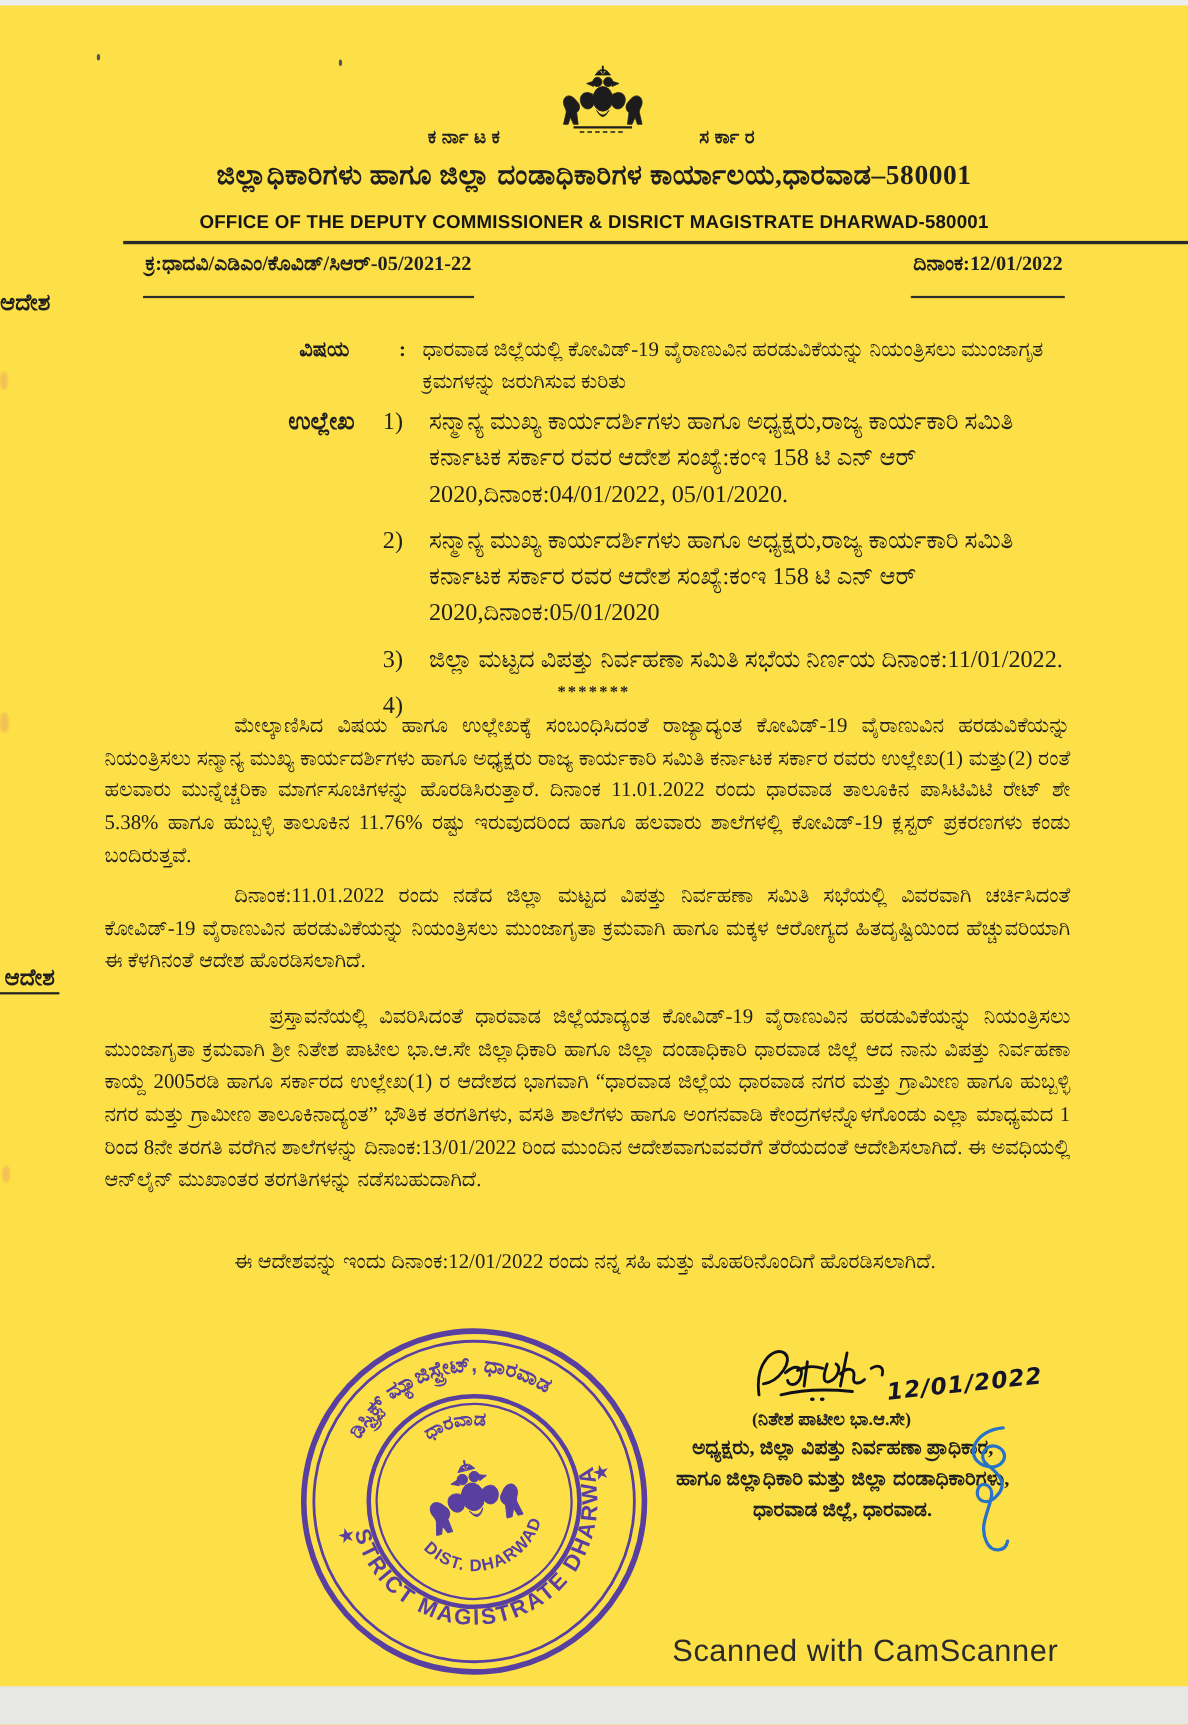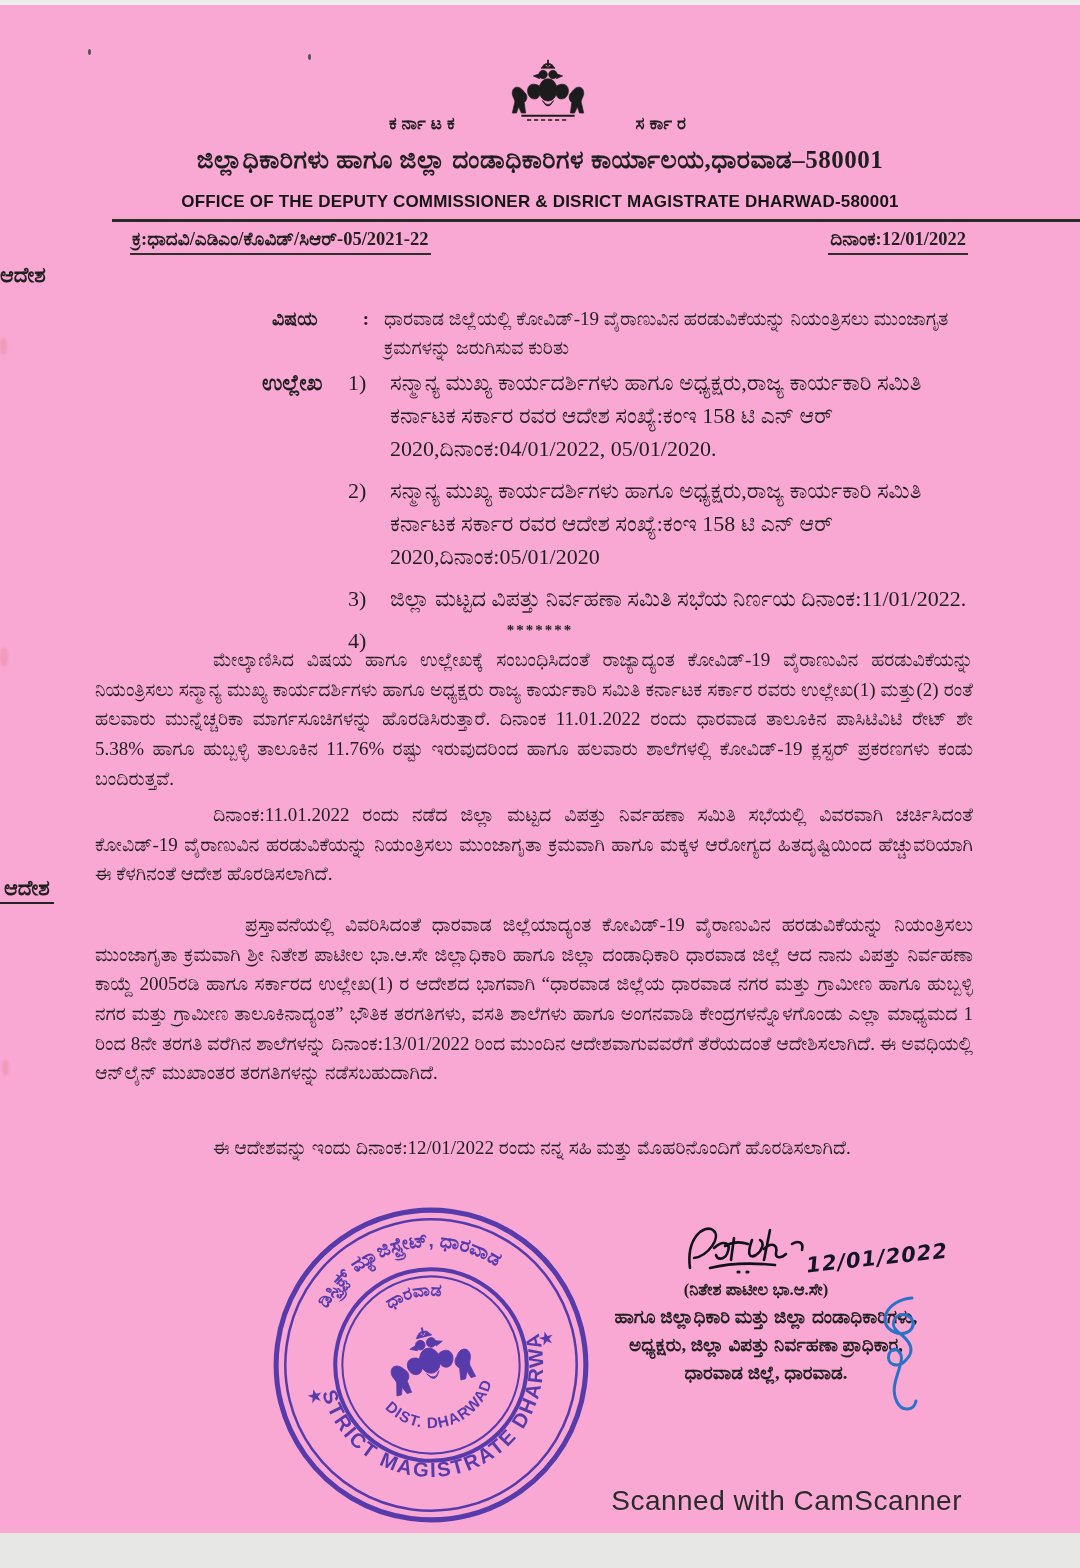--- a/index.html
+++ b/index.html
@@ -1,32 +1,32 @@
 <!DOCTYPE html>
 <html><head>
 <meta charset="utf-8">
 <style>
   html,body{margin:0;padding:0;background:#c9c9c9;}
   .page{
     position:relative;width:1080px;height:1568px;margin:0 auto;
-    background:#f9a8d4;overflow:hidden;
+    background:#fde047;overflow:hidden;
     font-family:"Liberation Serif",serif;color:#1f1f1f;
   }
   .top-strip{position:absolute;top:0;left:0;width:100%;height:5px;background:#ededeb;}
   .speck{position:absolute;background:#555;border-radius:50%;}
   .red-mark{position:absolute;background:rgba(224,120,120,.28);border-radius:40%;filter:blur(1px);}
 
   
   .emblem-row{position:absolute;top:52px;left:0;width:100%;display:flex;justify-content:center;align-items:flex-end;gap:46px;}
   .emblem-label{font-size:17px;font-weight:bold;letter-spacing:5px;padding-bottom:2px;}
   .office-kn{position:absolute;top:146px;left:0;width:100%;text-align:center;font-size:25px;font-weight:bold;letter-spacing:.5px;}
   .office-en{position:absolute;top:192px;left:0;width:100%;text-align:center;font-size:17px;font-weight:bold;font-family:"Liberation Sans",sans-serif;letter-spacing:.2px;color:#161616;}
   .head-rule{position:absolute;top:219px;left:112px;right:0;height:3px;background:#2a2a2a;}
   .ref-row{position:absolute;top:229px;left:130px;right:112px;display:flex;justify-content:space-between;font-size:18.5px;font-weight:bold;}
-  .ref-row span{border-bottom:2px solid #2e2e2e;padding:0 2px 3px 2px;}
+  .ref-row span{border-bottom:2px solid #2e2e2e;padding:0 2px 18px 2px;}
 
   .order-heading{position:absolute;left:0;width:100%;font-size:21px;font-weight:bold;}
   .order-heading.u em{font-style:normal;border-bottom:2px solid #222;padding:0 4px 1px 4px;display:inline-block;}
 
   
   .subject{position:absolute;top:305px;left:272px;width:700px;display:grid;grid-template-columns:76px 36px 1fr;font-size:19px;line-height:1.5;}
   .subject .lab{font-weight:bold;}
   .refs{position:absolute;top:366px;left:262px;width:710px;font-size:22px;line-height:1.5;}
   .ref-item{display:grid;grid-template-columns:86px 42px 1fr;margin-bottom:9px;}
   .ref-item .lab{font-weight:bold;}
@@ -182,22 +182,22 @@
       <path d="M72,22 C67,36 69,41 76,37 C82,33 85,25 80,22"></path>
       <path d="M90,12 L84,42 M84,31 C91,24 98,26 96,35 C95,40 101,41 106,36"></path>
       <path d="M112,26 C118,22 124,24 122,32"></path>
       <path d="M30,50 C50,45 75,45 95,47"></path>
       <path d="M58,54 l1,0 M67,54 l1,0" stroke-width="3.2"></path>
     </svg>
   </div>
   <div class="sig-date">12/01/2022</div>
   <div class="sig-name">(ನಿತೇಶ ಪಾಟೀಲ ಭಾ.ಆ.ಸೇ)</div>
   <div class="sig-desig">
+    <div>ಅಧ್ಯಕ್ಷರು, ಜಿಲ್ಲಾ ವಿಪತ್ತು ನಿರ್ವಹಣಾ ಪ್ರಾಧಿಕಾರ,</div>
     <div>ಹಾಗೂ ಜಿಲ್ಲಾಧಿಕಾರಿ ಮತ್ತು ಜಿಲ್ಲಾ ದಂಡಾಧಿಕಾರಿಗಳು,</div>
-    <div>ಅಧ್ಯಕ್ಷರು, ಜಿಲ್ಲಾ ವಿಪತ್ತು ನಿರ್ವಹಣಾ ಪ್ರಾಧಿಕಾರ,</div>
     <div>ಧಾರವಾಡ ಜಿಲ್ಲೆ, ಧಾರವಾಡ.</div>
   </div>
   <div class="blue-scribble">
     <svg width="88" height="128" viewBox="0 0 88 128" fill="none" stroke="#2a72c8" stroke-width="3" stroke-linecap="round">
       <path d="M44,6 C18,8 8,32 26,40 C44,47 52,28 38,23 C28,20 20,32 30,40 C42,49 48,58 38,68 C30,77 18,73 21,62 C24,53 36,58 33,70 C30,84 22,96 29,110 C34,120 46,119 48,109"></path>
     </svg>
   </div>
 
   <div class="cam-footer">Scanned with CamScanner</div>
   <div class="bottom-bar"></div>

